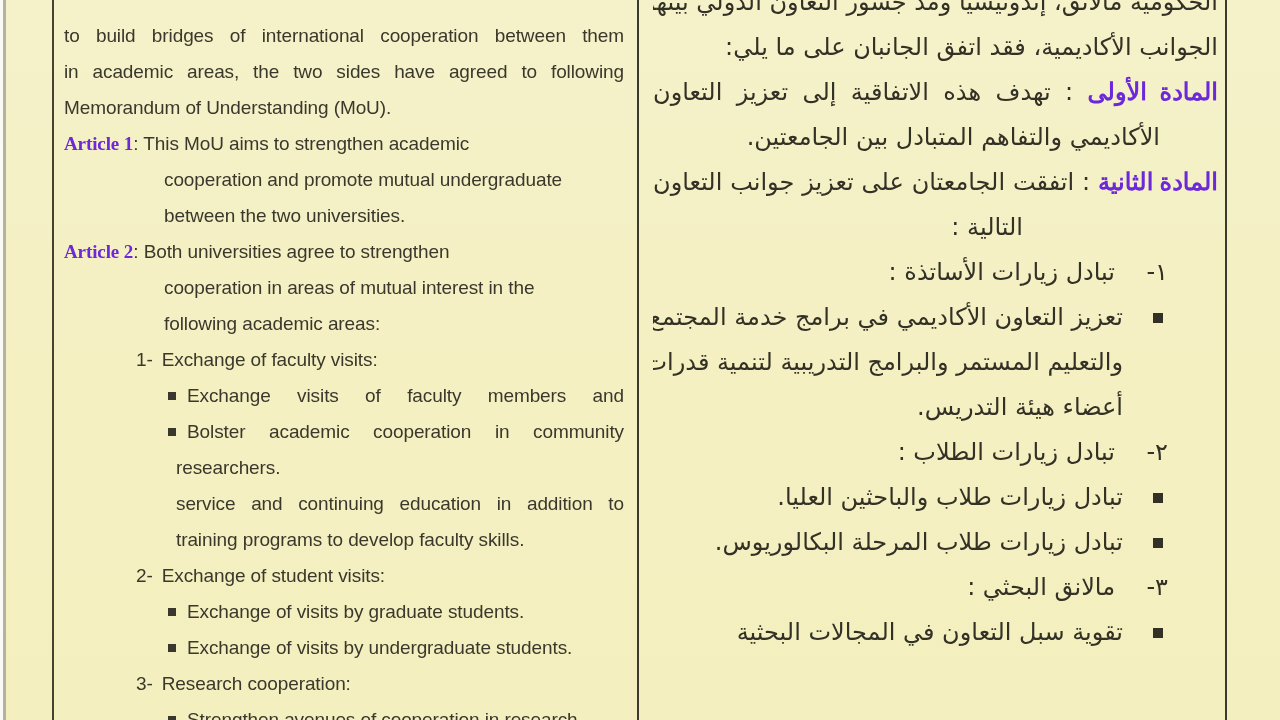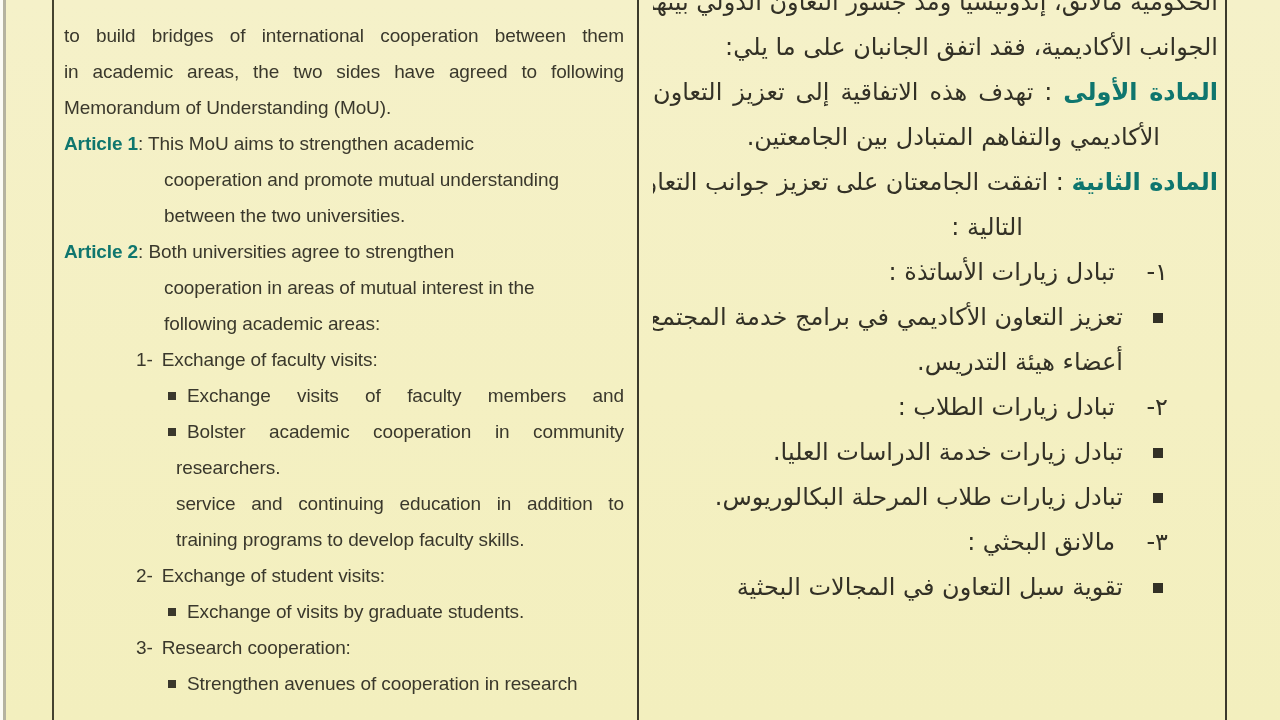--- a/index.html
+++ b/index.html
@@ -38,21 +38,21 @@
     left: 653px; top: -20px; width: 565px; height: 800px;
     color: #333126;
     direction: rtl; text-align: right;
     font-family: "DejaVu Sans", sans-serif;
     font-size: 24px; line-height: 45px;
   }
 
   .line { white-space: nowrap; }
   .stretch { text-align: justify; text-align-last: justify; }
 
-  b.lbl { font-weight: bold; color: #0f766e; }
+  b.lbl { font-weight: bold; color: #6d28d9; font-family: Liberation Serif, serif; }
 
   
   .en-cont   { margin-left: 100px; }
   .en-num    { margin-left: 72px; }
   .en-num .marker { display: inline-block; margin-right: 9px; }
   .en-bullet { position: relative; margin-left: 104px; padding-left: 19px; }
   .en-bullet .bullet-sq {
     position: absolute; left: 0; top: 14px;
     width: 8px; height: 8px; background: #3a382c;
   }
@@ -78,45 +78,47 @@
   <div id="edge-line" class="vline"></div>
   <div id="border-left" class="vline"></div>
   <div id="border-mid" class="vline"></div>
   <div id="border-right" class="vline"></div>
 
   <div id="en-col" class="col" lang="en">
       <div class="line en-p stretch">to build bridges of international cooperation between them</div>
       <div class="line en-p stretch">in academic areas, the two sides have agreed to following</div>
       <div class="line en-p">Memorandum of Understanding (MoU).</div>
       <div class="line en-article"><b class="lbl">Article 1</b><span>: </span><span>This MoU aims to strengthen academic</span></div>
-      <div class="line en-cont">cooperation and promote mutual understanding</div>
+      <div class="line en-cont">cooperation and promote mutual undergraduate</div>
       <div class="line en-cont">between the two universities.</div>
       <div class="line en-article"><b class="lbl">Article 2</b><span>: </span><span>Both universities agree to strengthen</span></div>
       <div class="line en-cont">cooperation in areas of mutual interest in the</div>
       <div class="line en-cont">following academic areas:</div>
       <div class="line en-num"><span class="marker">1-</span><span>Exchange of faculty visits:</span></div>
       <div class="line en-bullet stretch"><span class="bullet-sq"></span><span>Exchange visits of faculty members and</span></div>
       <div class="line en-bullet stretch"><span class="bullet-sq"></span><span>Bolster academic cooperation in community</span></div>
       <div class="line en-bcont">researchers.</div>
       <div class="line en-bcont stretch">service and continuing education in addition to</div>
       <div class="line en-bcont">training programs to develop faculty skills.</div>
       <div class="line en-num"><span class="marker">2-</span><span>Exchange of student visits:</span></div>
       <div class="line en-bullet"><span class="bullet-sq"></span><span>Exchange of visits by graduate students.</span></div>
+      <div class="line en-bullet"><span class="bullet-sq"></span><span>Exchange of visits by undergraduate students.</span></div>
       <div class="line en-num"><span class="marker">3-</span><span>Research cooperation:</span></div>
       <div class="line en-bullet"><span class="bullet-sq"></span><span>Strengthen avenues of cooperation in research</span></div>
     </div>
   <div id="ar-col" class="col" lang="ar" dir="rtl">
       <div class="line ar-p stretch">الحكومية مالانق، إندونيسيا ومد جسور التعاون الدولي بينهما في</div>
       <div class="line ar-p">الجوانب الأكاديمية، فقد اتفق الجانبان على ما يلي:</div>
       <div class="line ar-article stretch"><b class="lbl">المادة الأولى</b><span> : </span><span>تهدف هذه الاتفاقية إلى تعزيز التعاون</span></div>
       <div class="line ar-cont">الأكاديمي والتفاهم المتبادل بين الجامعتين.</div>
       <div class="line ar-article stretch"><b class="lbl">المادة الثانية</b><span> : </span><span>اتفقت الجامعتان على تعزيز جوانب التعاون</span></div>
       <div class="line ar-talia">التالية :</div>
       <div class="line ar-num"><span class="marker">١-</span><span>تبادل زيارات الأساتذة :</span></div>
       <div class="line ar-bullet stretch"><span class="bullet-sq"></span><span>تعزيز التعاون الأكاديمي في برامج خدمة المجتمع</span></div>
+      <div class="line ar-bcont stretch">والتعليم المستمر والبرامج التدريبية لتنمية قدرات</div>
       <div class="line ar-bcont">أعضاء هيئة التدريس.</div>
       <div class="line ar-num"><span class="marker">٢-</span><span>تبادل زيارات الطلاب :</span></div>
-      <div class="line ar-bullet"><span class="bullet-sq"></span><span>تبادل زيارات خدمة الدراسات العليا.</span></div>
+      <div class="line ar-bullet"><span class="bullet-sq"></span><span>تبادل زيارات طلاب والباحثين العليا.</span></div>
       <div class="line ar-bullet"><span class="bullet-sq"></span><span>تبادل زيارات طلاب المرحلة البكالوريوس.</span></div>
       <div class="line ar-num"><span class="marker">٣-</span><span>مالانق البحثي :</span></div>
       <div class="line ar-bullet"><span class="bullet-sq"></span><span>تقوية سبل التعاون في المجالات البحثية</span></div>
     </div>
 </div>
 
 </body></html>

